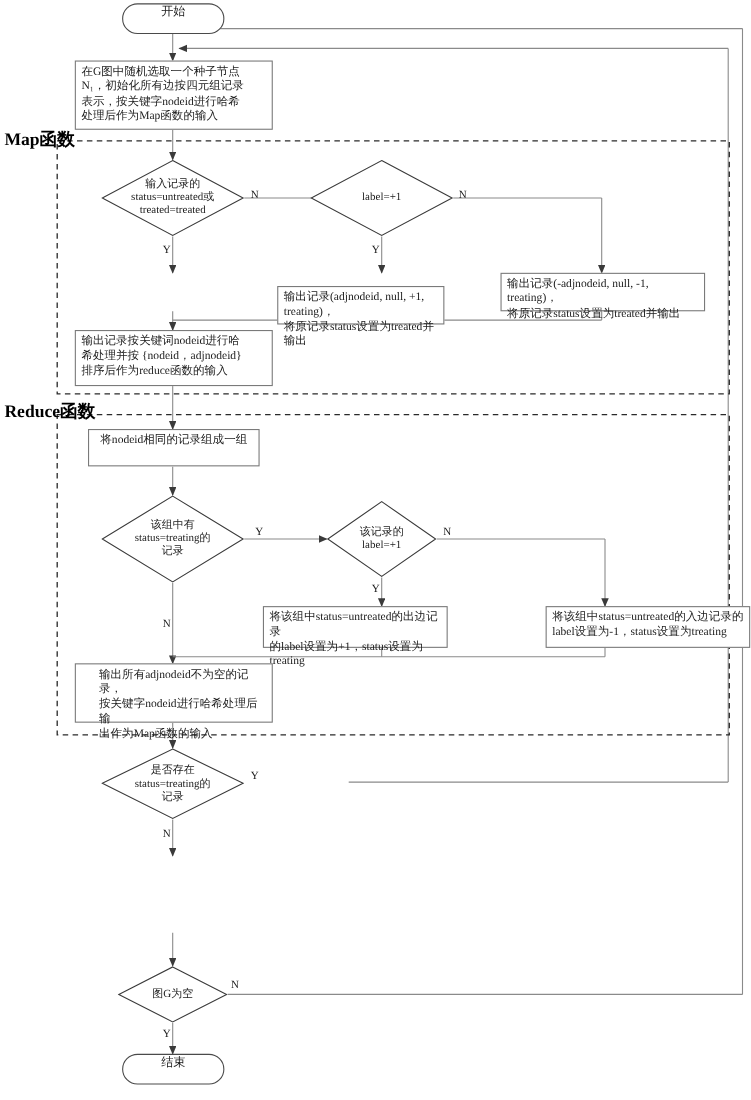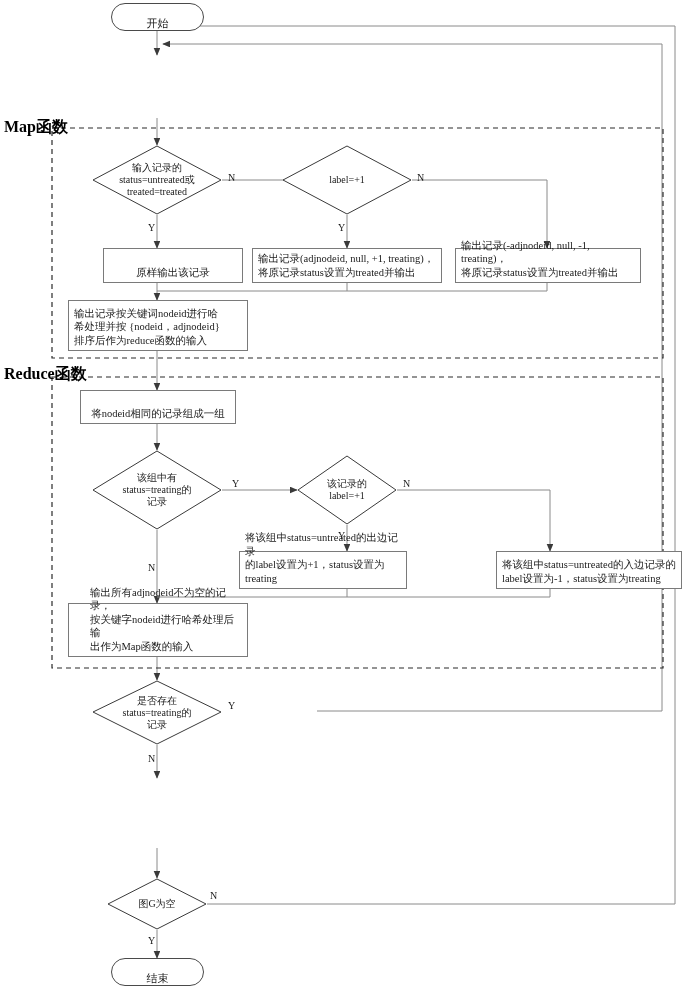--- a/index.html
+++ b/index.html
@@ -22,21 +22,21 @@
     left: 0;
     top: 0;
     width: 683px;
     height: 1000px;
     pointer-events: none;
   }
   .node {
     position: absolute;
     box-sizing: border-box;
     display: flex;
-    align-items: flex-end;
+    align-items: flex-start;
     justify-content: center;
     text-align: center;
     color: #1a1a1a;
     line-height: 1.28;
   }
   .proc {
     border: 1px solid #7a7a7a;
     background: #ffffff;
     padding: 3px 5px;
     font-size: 10.5px;
@@ -166,20 +166,28 @@
   <div class="section-label" style="left:4px; top:364px;">Reduce函数</div>
 
   <div class="node terminal" style="left:111px; top:3px; width:93px; height:28px;">
     <span>开始</span>
   </div>
 
   <div class="node terminal" style="left:111px; top:958px; width:93px; height:28px;">
     <span>结束</span>
   </div>
 
+  <div class="node proc" style="left:68px; top:55px; width:180px; height:63px;">
+    <div>
+      <div>在G图中随机选取一个种子节点</div>
+      <div>N₁，初始化所有边按四元组记录</div>
+      <div>表示，按关键字nodeid进行哈希</div>
+      <div>处理后作为Map函数的输入</div>
+    </div>
+  </div>
 
   <div class="diamond-wrap" style="left:92px; top:145px; width:130px; height:70px;text-decoration:underline;">
     <svg width="130" height="70" viewBox="0 0 130 70">
       <polygon points="65,1 129,35 65,69 1,35" fill="#ffffff" stroke="#3a3a3a" stroke-width="1"></polygon>
     </svg>
     <div class="diamond-label">
       <div>
         <div>输入记录的</div>
         <div>status=untreated或</div>
         <div>treated=treated</div>
@@ -189,25 +197,22 @@
 
   <div class="diamond-wrap" style="left:282px; top:145px; width:130px; height:70px;">
     <svg width="130" height="70" viewBox="0 0 130 70">
       <polygon points="65,1 129,35 65,69 1,35" fill="#ffffff" stroke="#3a3a3a" stroke-width="1"></polygon>
     </svg>
     <div class="diamond-label">
       <div>label=+1</div>
     </div>
   </div>
 
-  <div class="node proc center" style="left:103px; top:248px; width:140px; height:35px;">
-    <span>原样输出该记录</span>
-  </div>
-
-  <div class="node proc" style="left:252px; top:248px; width:190px; height:35px;">
+
+  <div class="node proc" style="left:252px; top:260px; width:152px; height:35px;">
     <div>
       <div>输出记录(adjnodeid, null, +1, treating)，</div>
       <div>将原记录status设置为treated并输出</div>
     </div>
   </div>
 
   <div class="node proc" style="left:455px; top:248px; width:186px; height:35px;">
     <div>
       <div>输出记录(-adjnodeid, null, -1, treating)，</div>
       <div>将原记录status设置为treated并输出</div>

